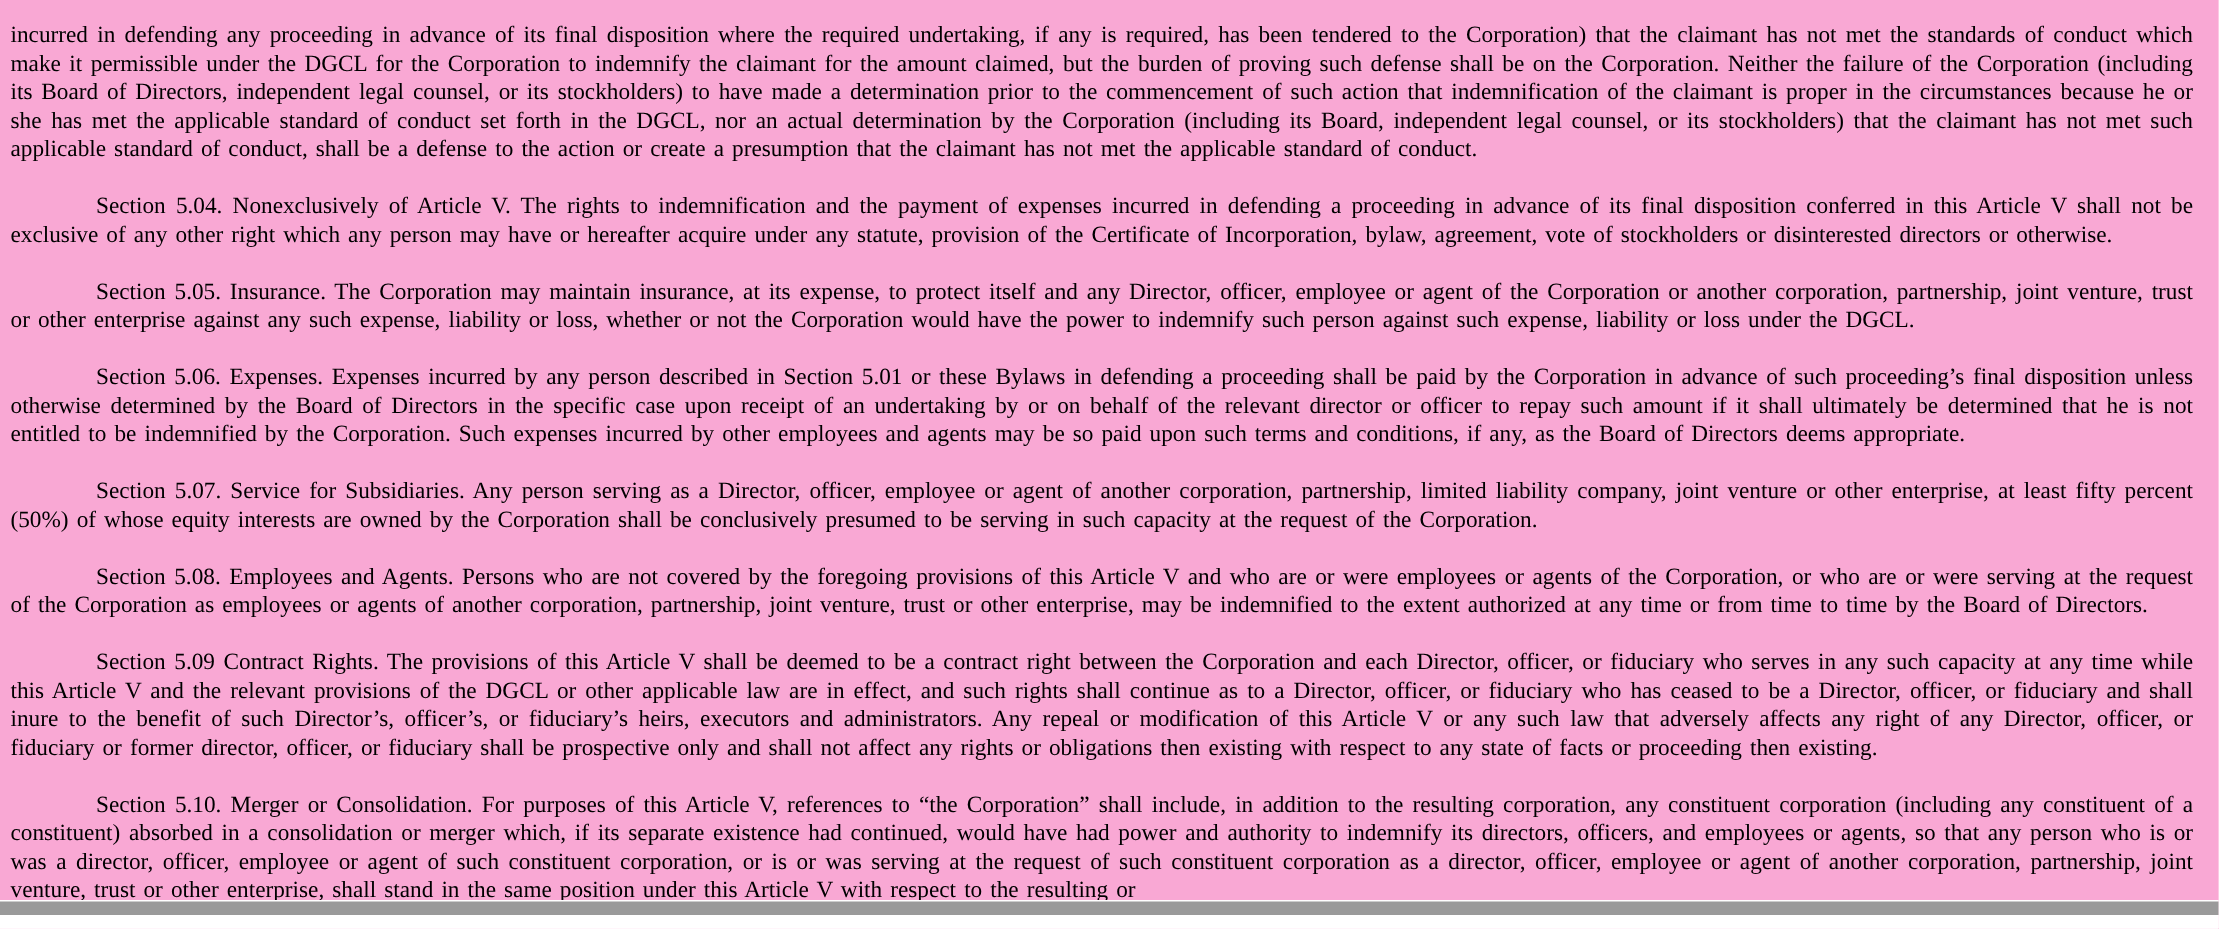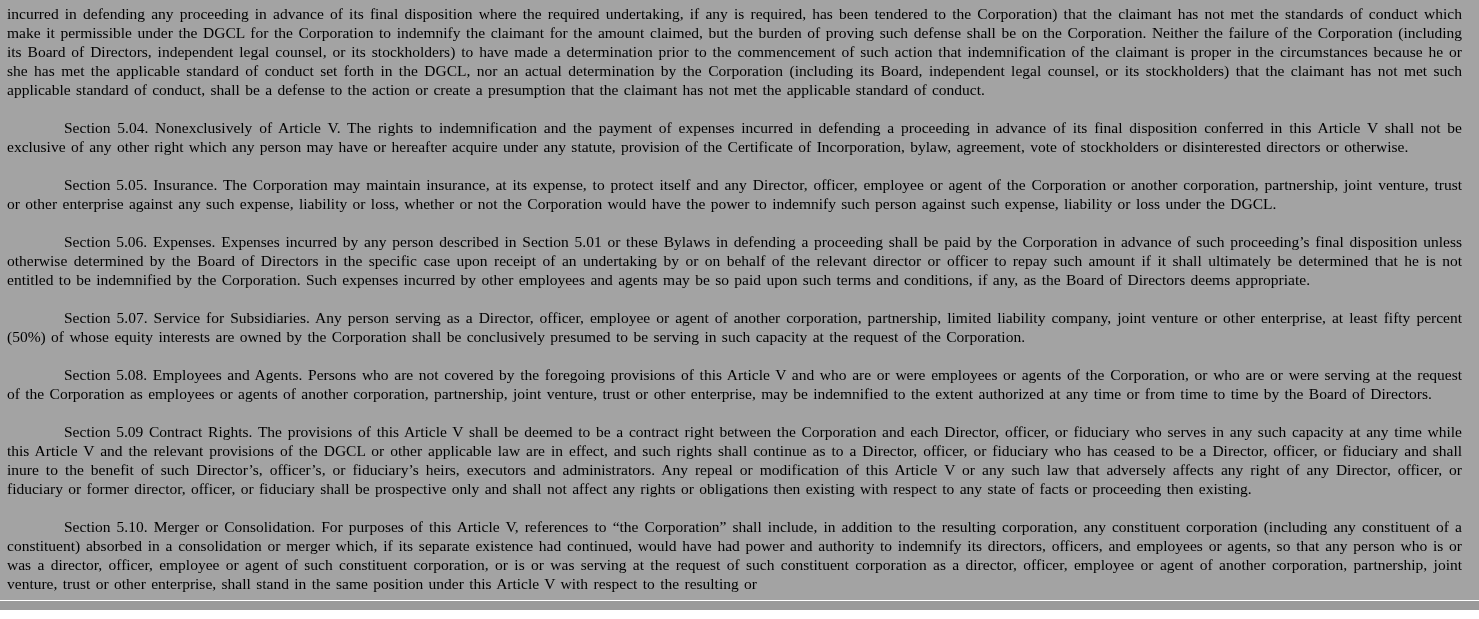--- a/index.html
+++ b/index.html
@@ -16,22 +16,22 @@
     color: #000000;
   }
   .page {
     position: absolute;
     top: 0;
     left: 0;
     width: 1479px;
     height: 600px;
     overflow: hidden;
     box-sizing: border-box;
-    padding: 6px 17px 0 7px;
-    background: #a3a3a3;
+    padding: 16px 17px 0 7px;
+    background: #f9a8d4;
   }
   .page p.para {
     margin: 19px 0 0 0;
     font-size: 15.5px;
     line-height: 19px;
     text-align: justify;
     text-indent: 57px;
     word-spacing: 1.5px;
   }
   .page p.para.continuation {

